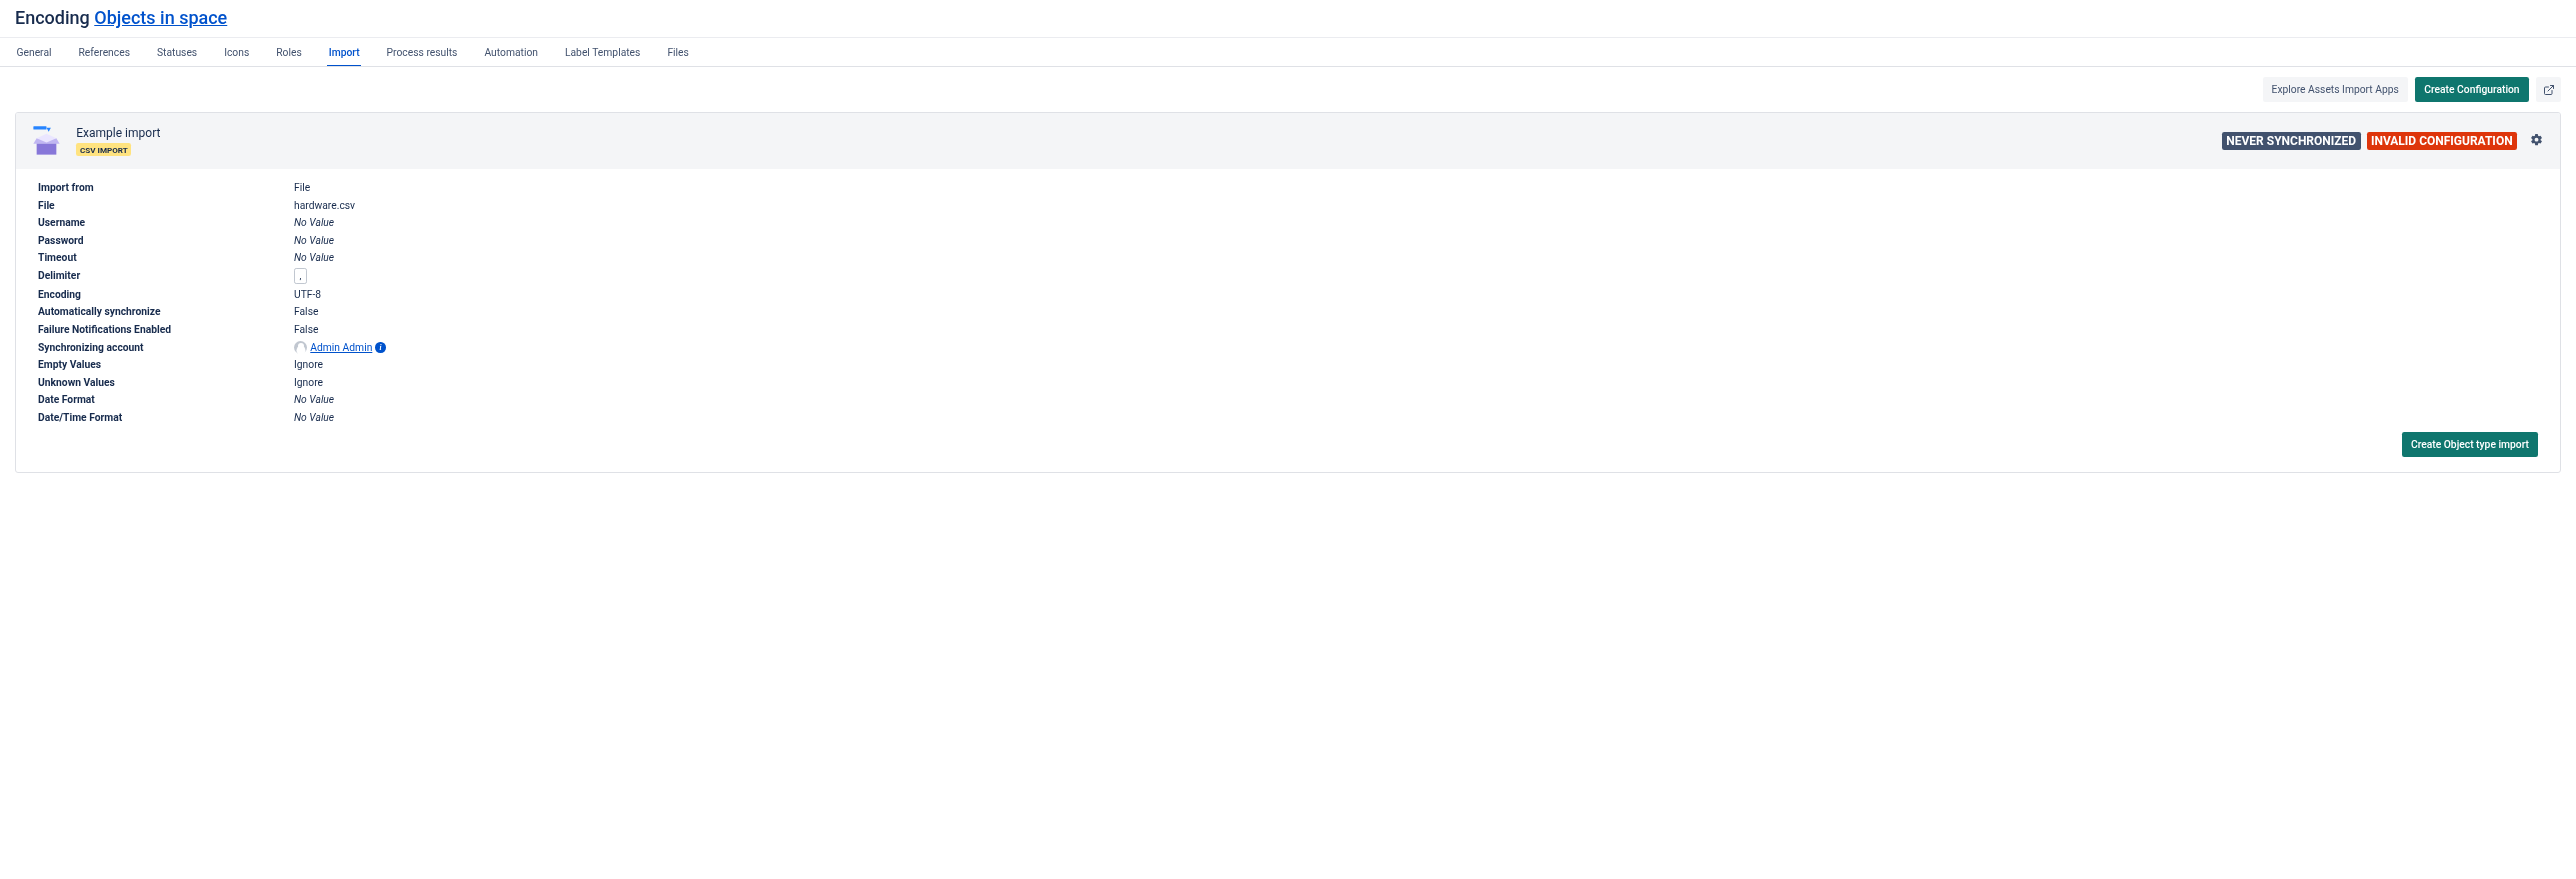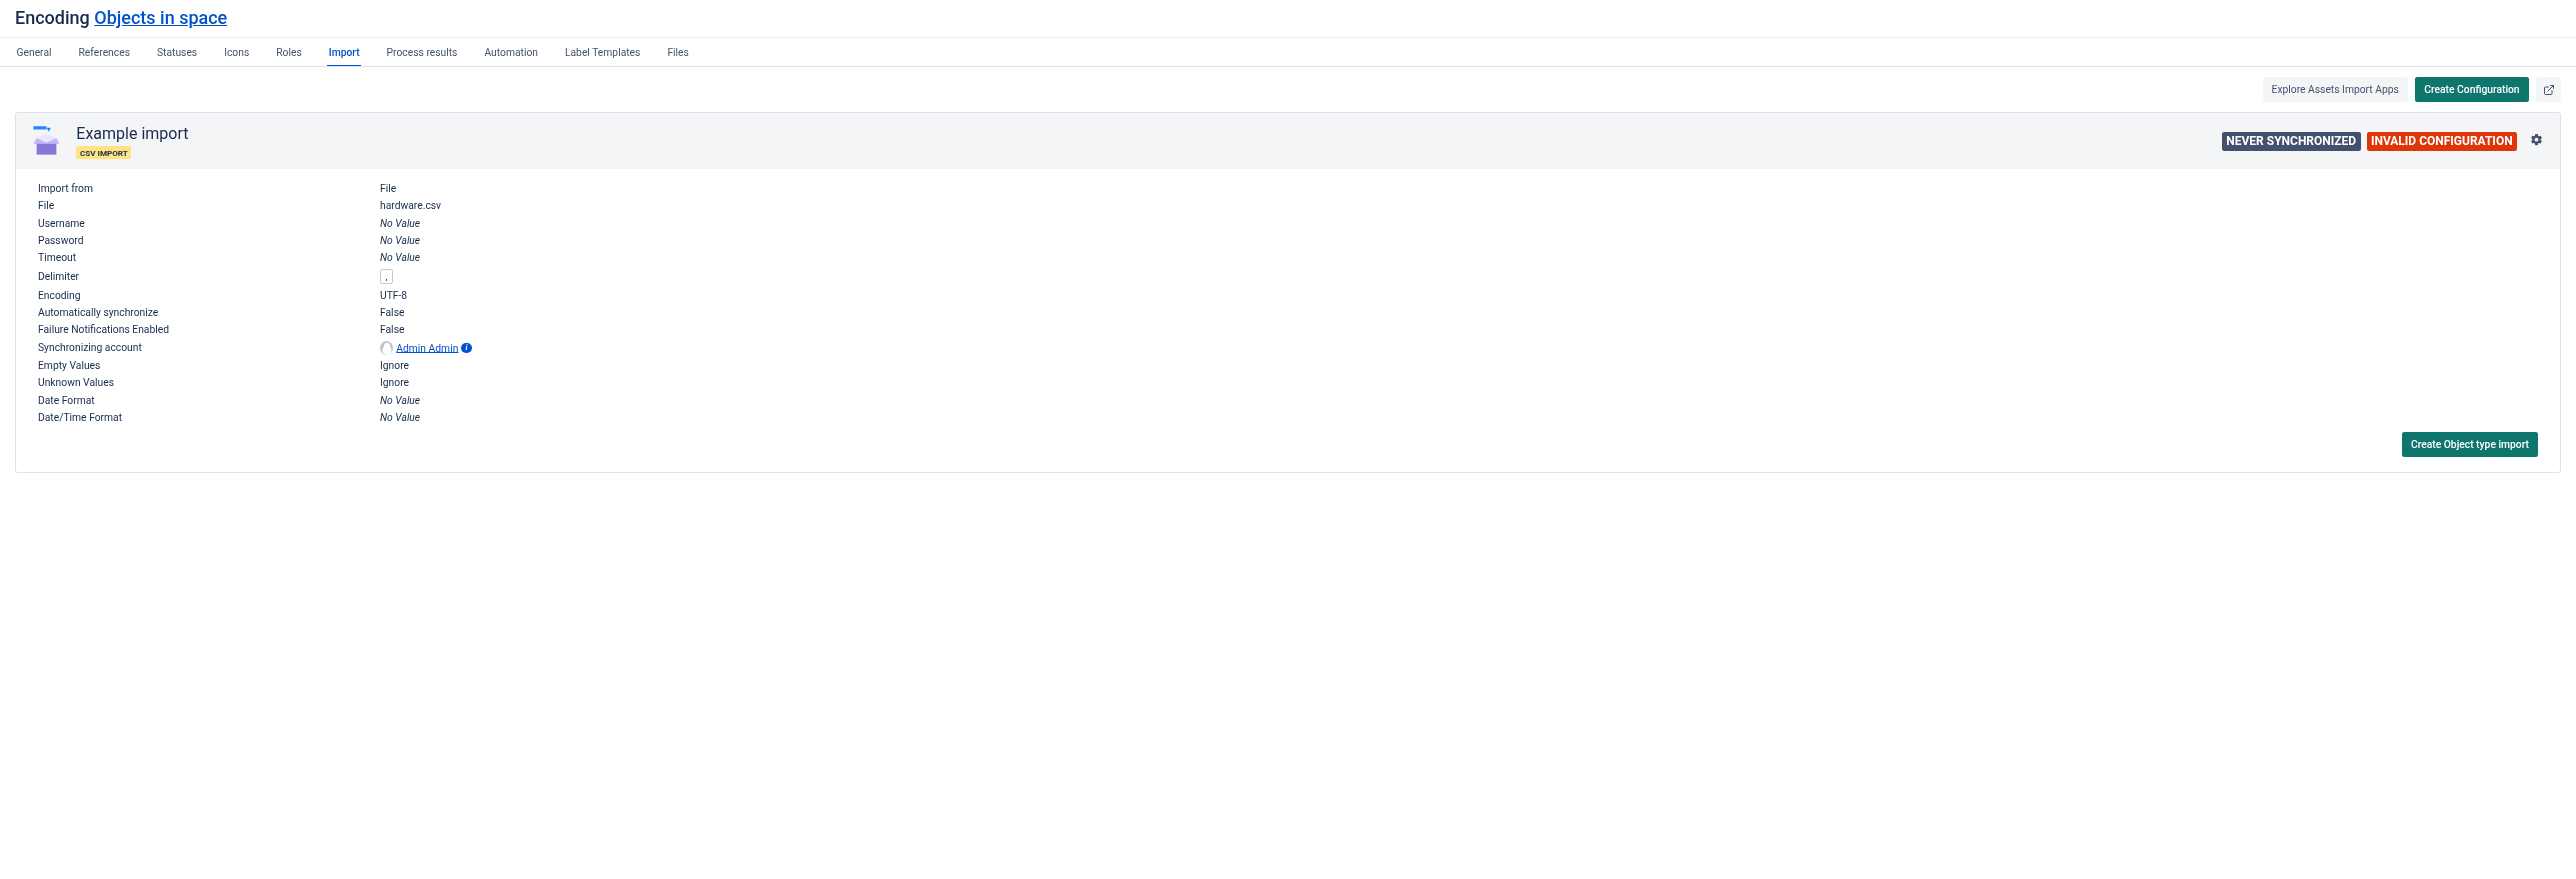--- a/index.html
+++ b/index.html
@@ -90,21 +90,21 @@
   .import-icon {
     width: 35px;
     height: 35px;
     margin-right: 12px;
     flex-shrink: 0;
   }
   .import-title-wrap {
     flex: 1;
   }
   .import-title {
-    font-size: 16px;
+    font-size: 12px;
     color: #172B4D;
     margin-bottom: 3px;
   }
   .type-lozenge {
     display: inline-block;
     background: #FFE380;
     color: #172B4D;
     font-size: 8.1px;
     font-weight: 700;
     padding: 1.5px 3.7px;
@@ -143,23 +143,23 @@
     border-collapse: collapse;
     width: 100%;
     max-width: 665px;
   }
   .details-table td {
     padding: 2.2px 0;
     vertical-align: middle;
     font-size: 10.3px;
   }
   .details-table td.key {
-    font-weight: 400;
-    color: #172B4D;
-    width: 342px;
+    font-weight: 700;
+    color: #172B4D;
+    width: 256px;
   }
   .details-table td.val {
     color: #172B4D;
   }
   .no-value {
     font-style: italic;
     color: #172B4D;
   }
   .kbd {
     display: inline-block;

